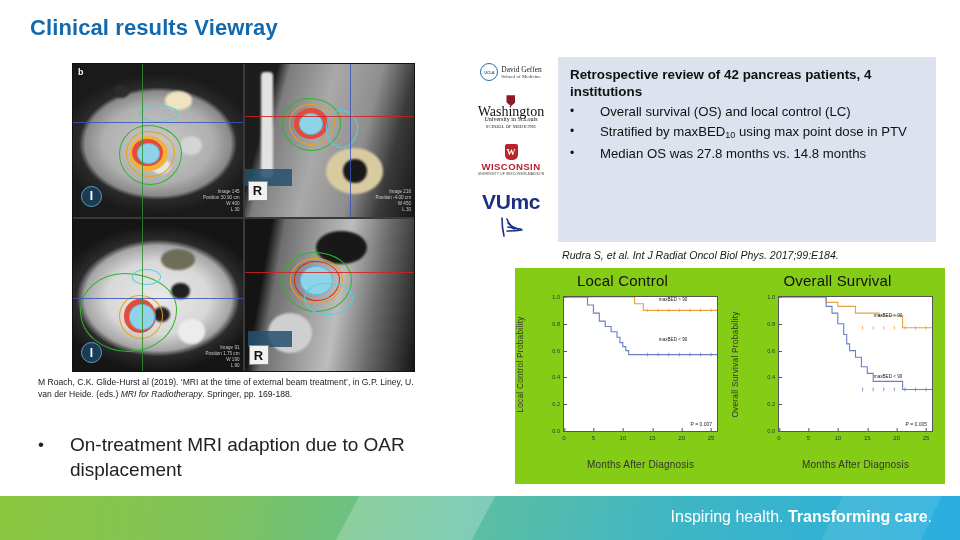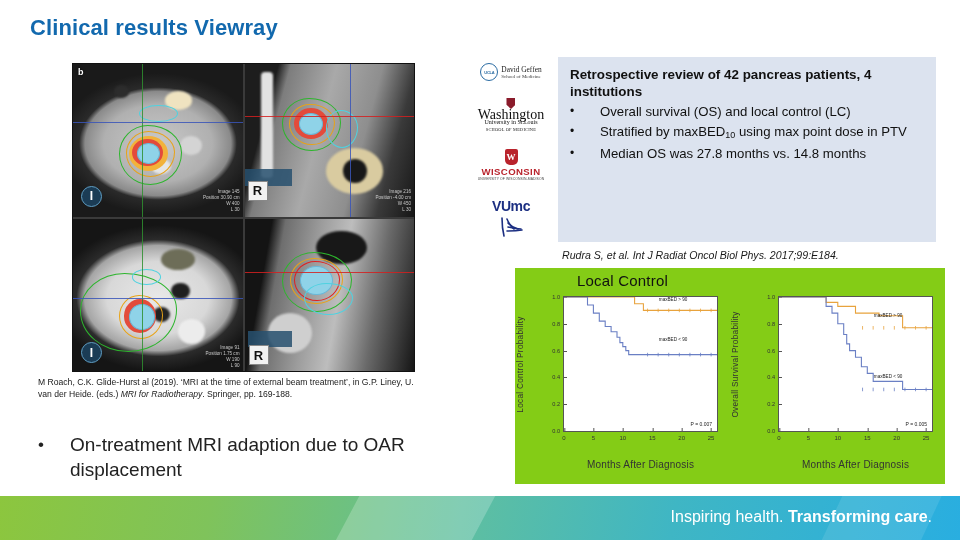--- a/index.html
+++ b/index.html
@@ -79,21 +79,21 @@
   .wustl-1{font-family:Liberation Serif, serif;font-size:14px;color:#111;line-height:9px;}
   .wustl-2{font-family:"Liberation Serif", serif;font-size:6px;color:#111;line-height:7px;}
   .wustl-3{font-family:"Liberation Serif", serif;font-size:4.4px;color:#111;letter-spacing:.2px;
            margin-top:1px;}
   .wisc-crest{width:13px;height:16px;background:#b9232c;border-radius:2px 2px 5px 5px;
               display:flex;align-items:center;justify-content:center;color:#fff;font-size:9px;
               font-weight:bold;font-family:"Liberation Serif", serif;}
   .wisc-1{font-size:9.6px;font-weight:bold;color:#b9232c;letter-spacing:.4px;margin-top:1px;}
   .wisc-2{font-size:3.4px;color:#444;letter-spacing:.1px;}
   .vumc-row{display:flex;align-items:center;gap:2px;}
-  .vumc-t{font-size:14px;font-weight:bold;color:#1c2f82;letter-spacing:-.4px;
+  .vumc-t{font-size:21px;font-weight:bold;color:#1c2f82;letter-spacing:-.4px;
           font-family:"Liberation Sans", sans-serif;}
   .vumc-swoosh{width:26px;height:22px;}
 
   .info-box{position:absolute;left:558px;top:57px;width:378px;height:185px;background:#DCE3EF;
             box-sizing:border-box;padding:9px 12px 0 12px;}
   .info-head{font-size:13.4px;font-weight:bold;color:#111;line-height:17px;}
   .info-list{margin:2px 0 0 0;padding:0;list-style:none;}
   .info-list li{display:flex;font-size:13.2px;line-height:19px;color:#111;margin-top:1px;}
   .info-list li .b{width:30px;flex:0 0 30px;font-size:12px;}
   .info-list li .t{flex:1;}
@@ -327,20 +327,21 @@
           <line x1="94.15384615384613" x2="94.15384615384613" y1="55.82000000000001" y2="59.42" stroke="#6A7FC4" stroke-width="0.8"></line>
           <line x1="83.56153846153843" x2="83.56153846153843" y1="55.82000000000001" y2="59.42" stroke="#6A7FC4" stroke-width="0.8"></line>
         </svg>
         <div class="km-note" style="left: 94.86px; top: 0.35px;">maxBED &gt; 90</div>
         <div class="km-note" style="left: 94.86px; top: 39.88px;">maxBED &lt; 90</div>
         <div class="km-p">P = 0.007</div>
       </div>
     <div class="km-xlab">Months After Diagnosis</div>
   </div>
   <div class="km">
+    <div class="km-title">Overall Survival</div>
     <div class="km-ylab">
         <span>Overall Survival Probability</span>
       </div>
     <div class="km-plot" id="plot1">
         <div class="ytick" style="top: 134px;">0.0</div>
         <div class="ytick" style="top: 107.2px;">0.2</div>
         <div class="ytick" style="top: 80.4px;">0.4</div>
         <div class="ytick" style="top: 53.6px;">0.6</div>
         <div class="ytick" style="top: 26.8px;">0.8</div>
         <div class="ytick" style="top: 0px;">1.0</div>

